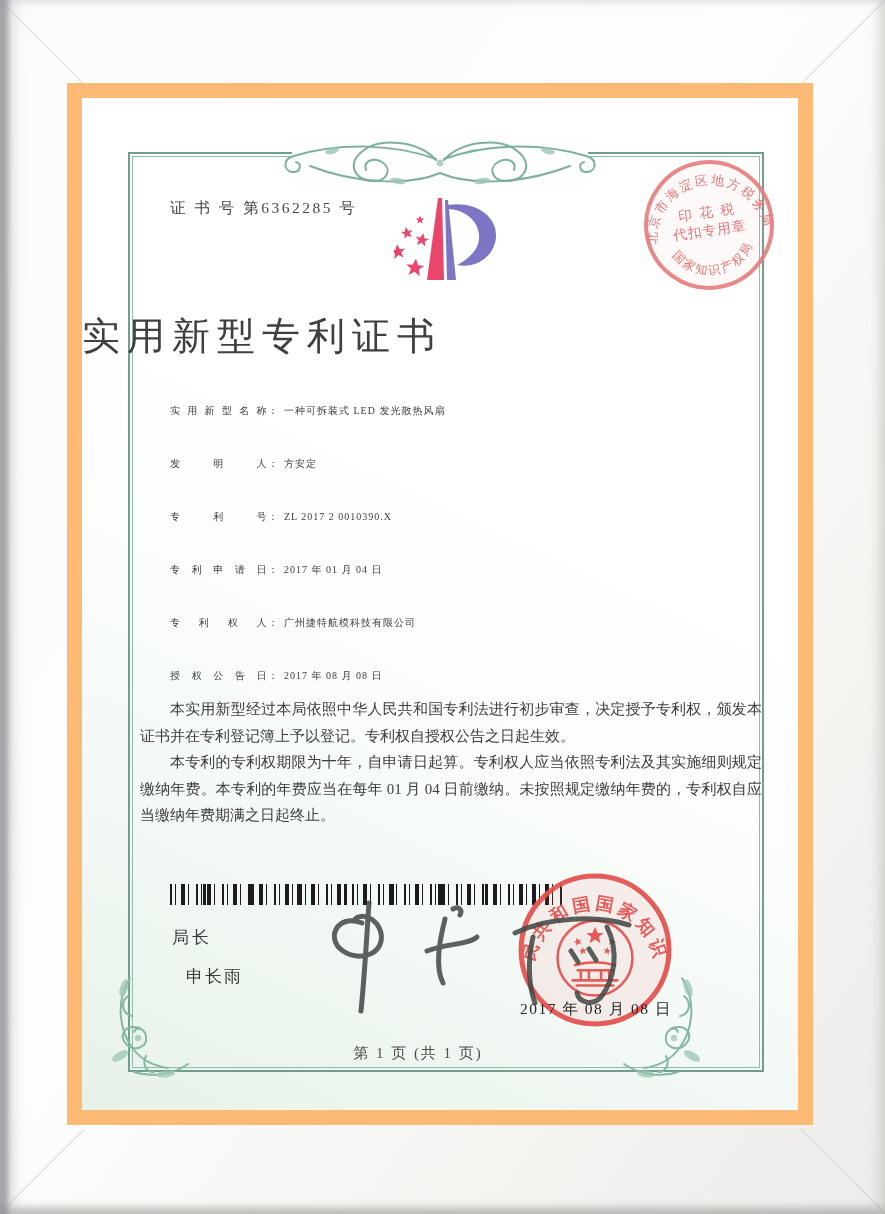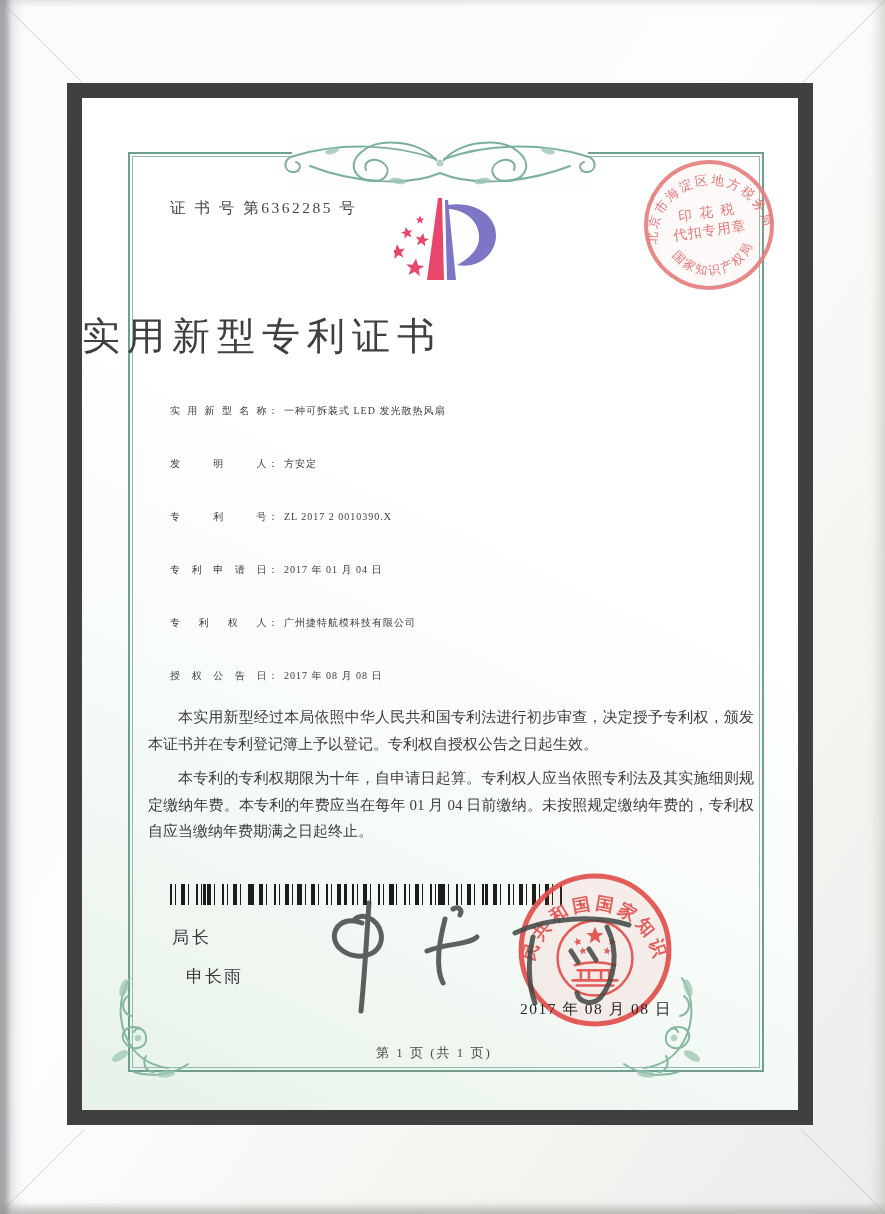--- a/index.html
+++ b/index.html
@@ -20,21 +20,21 @@
       inset 0 -12px 7px -5px rgba(150,149,146,.55);
   }
   .miter{position:absolute;width:120px;height:1px;background:rgba(160,162,166,.35);}
   .miter.tl{left:-18px;top:42px;transform:rotate(45deg);}
   .miter.bl{left:-18px;bottom:42px;transform:rotate(-45deg);}
   .miter.tr{right:-18px;top:42px;transform:rotate(-45deg);}
   .miter.br{right:-18px;bottom:42px;transform:rotate(45deg);}
   
   .window{
     position:absolute;left:67px;top:83px;width:746px;height:1042px;
-    background:#404040;padding:15px;box-sizing:border-box;
+    background:#fdba74;padding:15px;box-sizing:border-box;
   }
   
   .paper{
     position:relative;width:100%;height:100%;
     background:linear-gradient(205deg,#ffffff 38%,#fafdfa 60%,#eef6f0 85%,#e7f2e9 100%);
     color:#3e3e3e;
   }
   .border-outer{position:absolute;left:46px;top:54px;right:34px;bottom:38px;
     border:2px solid #6fa08f;z-index:1;}
   .border-inner{position:absolute;inset:2px;border:1px solid #92baab;}
@@ -45,33 +45,33 @@
   .tax-stamp{position:absolute;left:556px;top:56px;width:142px;height:142px;transform:rotate(-8deg);z-index:4;opacity:.92;}
   .title{position:absolute;left:0;top:213px;width:100%;text-align:left;
     font-size:38px;letter-spacing:7px;color:#3f3f3f;font-weight:400;z-index:3;}
   .fields{position:absolute;left:88px;top:306px;width:580px;z-index:3;}
   .f-row{display:flex;align-items:baseline;height:22px;margin-bottom:31px;font-size:10px;color:#3b3b3b;}
   .f-label{display:inline-block;width:97px;text-align:justify;text-align-last:justify;letter-spacing:.5px;}
   .f-colon{margin:0 6px 0 1px;}
   .f-value{letter-spacing:1px;}
   .paras{position:absolute;left:58px;top:598px;width:622px;font-size:15px;line-height:26.6px;
     text-align:justify;color:#3c3c3c;z-index:3;}
-  .paras p{margin:8px;text-indent:2em;font-family:Liberation Serif, serif;}
+  .paras p{margin:0;text-indent:2em;font-family:Liberation Serif, serif;}
   .barcode{position:absolute;left:88px;top:786px;width:392px;height:21px;z-index:3;
     background-image:
       repeating-linear-gradient(90deg,#1c1c1c 0 2px,transparent 2px 5px,#1c1c1c 5px 6px,transparent 6px 11px,#1c1c1c 11px 15px,transparent 15px 18px,#1c1c1c 18px 19px,transparent 19px 26px),
       repeating-linear-gradient(90deg,transparent 0 33px,#1c1c1c 33px 36px,transparent 36px 47px);
   }
   .signer-title{position:absolute;left:90px;top:828px;font-size:17px;letter-spacing:3px;color:#3a3a3a;z-index:3;}
   .signer-name{position:absolute;left:104px;top:867px;font-size:17px;letter-spacing:2px;color:#3a3a3a;z-index:3;}
   .signature{position:absolute;left:195px;top:793px;width:380px;height:128px;z-index:4;}
   .seal{position:absolute;left:432px;top:771px;width:162px;height:162px;z-index:3;opacity:.93;}
   .issue-date{position:absolute;left:438px;top:901px;font-size:15.5px;letter-spacing:1.5px;color:#262626;z-index:5;}
-  .page-footer{position:absolute;left:16px;top:946px;width:100%;text-align:center;transform:translateX(-22px);
-    font-size:13px;letter-spacing:2px;color:#4a4a4a;z-index:3;}
+  .page-footer{position:absolute;left:0;top:946px;width:100%;text-align:center;transform:translateX(-22px);
+    font-size:15px;letter-spacing:2px;color:#4a4a4a;z-index:3;}
   .flourish-top{left:50%;top:34px;transform:translateX(-50%);}
   .floral-bl{left:6px;top:874px;}
   .floral-br{left:538px;top:874px;transform:scaleX(-1);}
 </style>
 </head>
 <body>
 
 <div class="frame-face">
   <div class="miter tl"></div>
   <div class="miter bl"></div>

